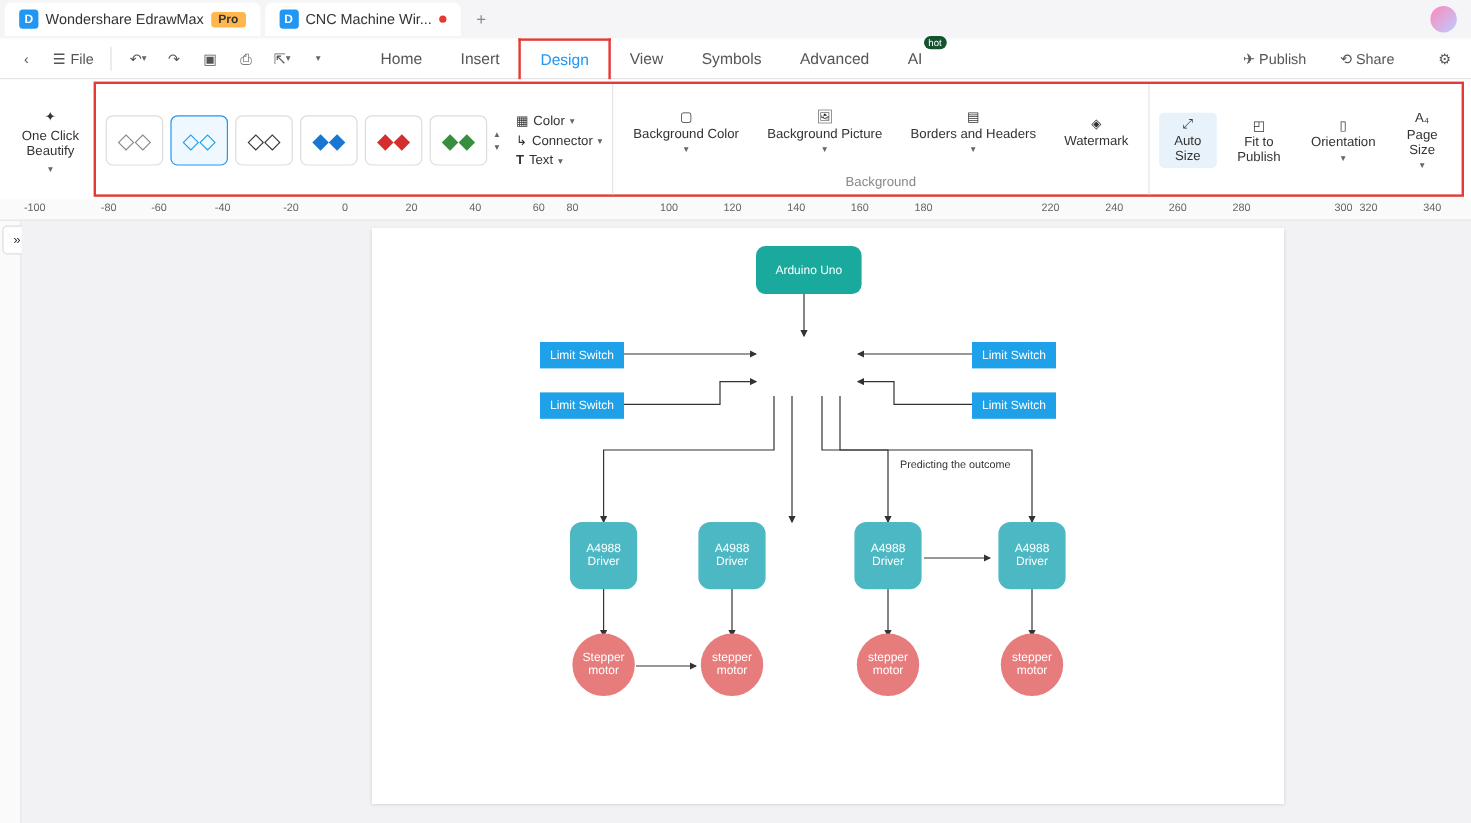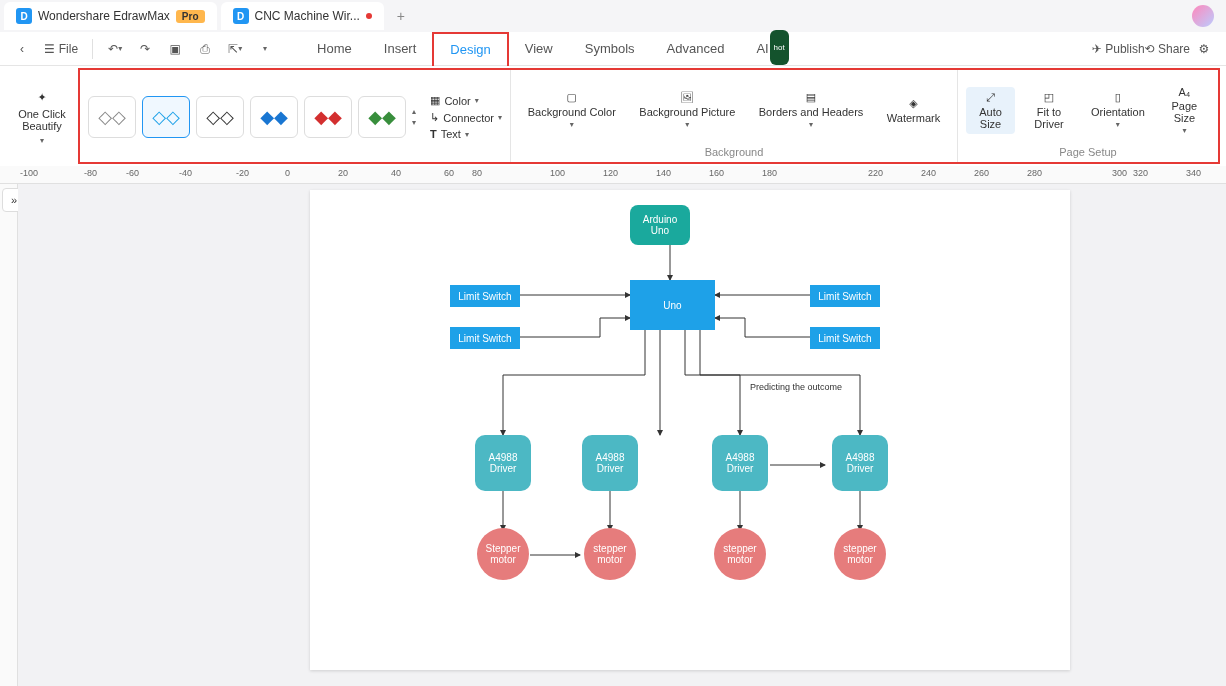--- a/index.html
+++ b/index.html
@@ -13,22 +13,22 @@
 .dot { width:6px; height:6px; border-radius:50%; background:#e53935; }
 .tab-close, .tab-add { width:14px; height:14px; display:inline-flex; align-items:center; justify-content:center; color:#888; font-size:14px; }
 .avatar { width:22px; height:22px; border-radius:50%; background:linear-gradient(135deg,#f8b,#bcf); margin-left:auto; margin-right:8px; }
 .menubar { height:34px; display:flex; align-items:center; padding:0 8px; gap:2px; border-bottom:1px solid #e5e5e5; }
 .icon-btn { width:28px; height:28px; display:inline-flex; align-items:center; justify-content:center; color:#555; border-radius:4px; cursor:pointer; }
 .menu-txt { padding:0 6px; color:#555; display:inline-flex; align-items:center; gap:4px; }
 .menu-sep { width:1px; height:20px; background:#e0e0e0; margin:0 6px; }
 .tabs-nav { display:flex; gap:0; margin-left:20px; }
 .tabs-nav .mtab { padding:0 16px; height:34px; display:flex; align-items:center; color:#555; font-size:13px; cursor:pointer; position:relative; }
 .tabs-nav .mtab.active { color:#2196f3; font-weight:400; border:2px solid #e53935; border-bottom:none; }
-.hot-badge { position:absolute; top:-2px; right:-4px; background:#14532d; color:#fff; font-size:8px; padding:13px 4px; border-radius:6px; }
-.menubar-right { margin-left:auto; display:flex; align-items:center; gap:0; font-size:12px; color:#555; }
+.hot-badge { position:absolute; top:-2px; right:-4px; background:#14532d; color:#fff; font-size:8px; padding:1px 4px; border-radius:6px; }
+.menubar-right { margin-left:auto; display:flex; align-items:center; gap:28px; font-size:12px; color:#555; }
 .ribbon { height:96px; border:2px solid #e53935; margin:2px 6px 0 78px; display:flex; position:relative; }
 .oneclick { position:absolute; left:-74px; top:0; width:72px; height:96px; display:flex; flex-direction:column; align-items:center; justify-content:center; gap:4px; font-size:11px; text-align:center; }
 .ribbon-group { display:flex; flex-direction:column; border-right:1px solid #e5e5e5; padding:4px 8px 2px; }
 .ribbon-group-body { flex:1; display:flex; align-items:center; gap:6px; }
 .ribbon-group-label { text-align:center; font-size:11px; color:#888; padding-bottom:2px; }
 .theme-box { width:48px; height:42px; border:1px solid #ddd; border-radius:6px; display:flex; align-items:center; justify-content:center; cursor:pointer; }
 .theme-box.sel { border-color:#2196f3; background:#f0f8ff; }
 .theme-glyph { font-size:18px; }
 .dd-col { display:flex; flex-direction:column; gap:4px; font-size:11px; padding-left:8px; }
 .dd-row { display:flex; align-items:center; gap:4px; }
@@ -172,34 +172,33 @@
     <div class="ribbon-group-label">Background</div>
   </div>
   <div class="ribbon-group" style="flex:0 0 260px;border-right:none;">
     <div class="ribbon-group-body" style="justify-content:space-around;">
       <div class="ribbon-btn sel">
           <span>⤢</span>
           <span>Auto Size</span>
         </div>
       <div class="ribbon-btn">
           <span>◰</span>
-          <span>Fit to Driver</span>
+          <span>Fit to Publish</span>
         </div>
       <div class="ribbon-btn">
           <span>▯</span>
           <span>Orientation</span>
           <span class="caret">▾</span>
         </div>
       <div class="ribbon-btn">
           <span>A₄</span>
           <span>Page Size</span>
           <span class="caret">▾</span>
         </div>
     </div>
-    <div class="ribbon-group-label">Page Setup</div>
   </div>
 </div>
 
 <div class="ruler-h" id="rulerH">
     <span style="left: 20px;">-100</span>
     <span style="left: 59px; margin-left: 25px;">-80</span>
     <span style="left: 126px;">-60</span>
     <span style="left: 179px;">-40</span>
     <span style="left: 236px; text-align: center;">-20</span>
     <span style="left: 285px;">0</span>
@@ -246,22 +245,21 @@
           <path d="M390 140 V185 H550 V245"></path>
           <line x1="193" y1="300" x2="193" y2="340"></line>
           <line x1="300" y1="300" x2="300" y2="340"></line>
           <line x1="430" y1="300" x2="430" y2="340"></line>
           <line x1="550" y1="300" x2="550" y2="340"></line>
           <line x1="220" y1="365" x2="270" y2="365"></line>
           <line x1="460" y1="275" x2="515" y2="275"></line>
         </g>
         <text x="440" y="200" font-size="9" fill="#333">Predicting the outcome</text>
       </svg>
-      <div class="node n-teal" style="left:320px;top:15px;width:60px;height:40px;">Arduino Uno</div>
-      <div class="node n-blue" style="left:320px;top:90px;width:85px;height:50px;">Uno</div>
+      <div class="node n-teal" style="left:320px;top:15px;width:88px;height:40px;">Arduino Uno</div>
       <div class="node n-blue" style="left:140px;top:95px;width:70px;height:22px;">Limit Switch</div>
       <div class="node n-blue" style="left:140px;top:137px;width:70px;height:22px;">Limit Switch</div>
       <div class="node n-blue" style="left:500px;top:95px;width:70px;height:22px;">Limit Switch</div>
       <div class="node n-blue" style="left:500px;top:137px;width:70px;height:22px;">Limit Switch</div>
       <div class="node n-driver" style="left:165px;top:245px;width:56px;height:56px;">A4988 Driver</div>
       <div class="node n-driver" style="left:272px;top:245px;width:56px;height:56px;">A4988 Driver</div>
       <div class="node n-driver" style="left:402px;top:245px;width:56px;height:56px;">A4988 Driver</div>
       <div class="node n-driver" style="left:522px;top:245px;width:56px;height:56px;">A4988 Driver</div>
       <div class="node n-circle" style="left:167px;top:338px;width:52px;height:52px;">Stepper motor</div>
       <div class="node n-circle" style="left:274px;top:338px;width:52px;height:52px;">stepper motor</div>

